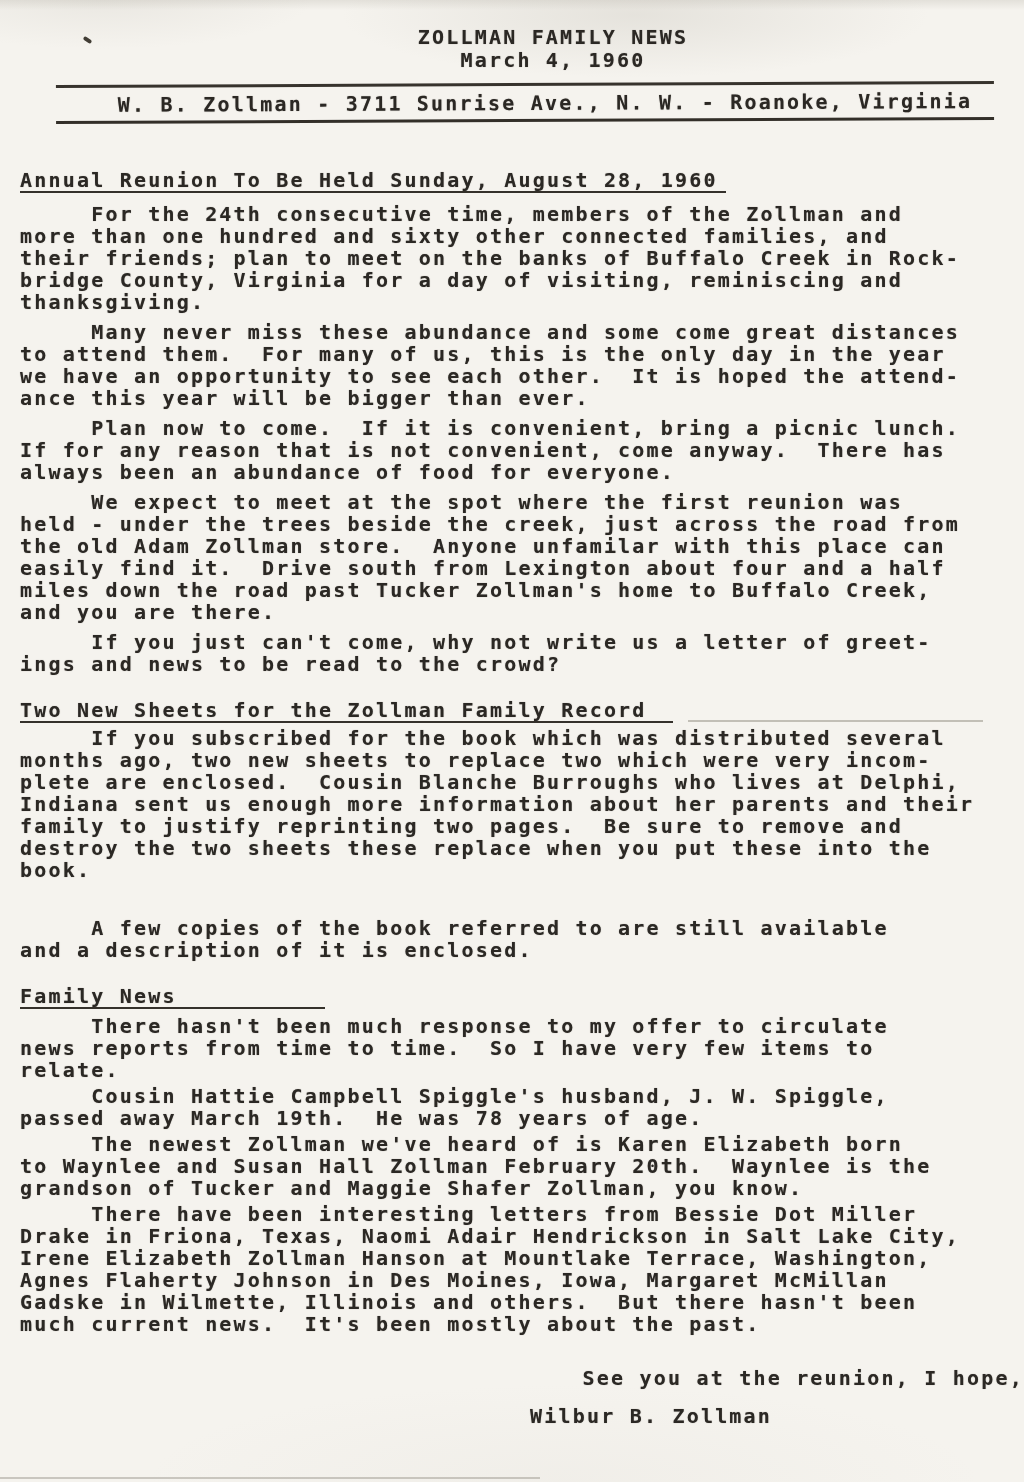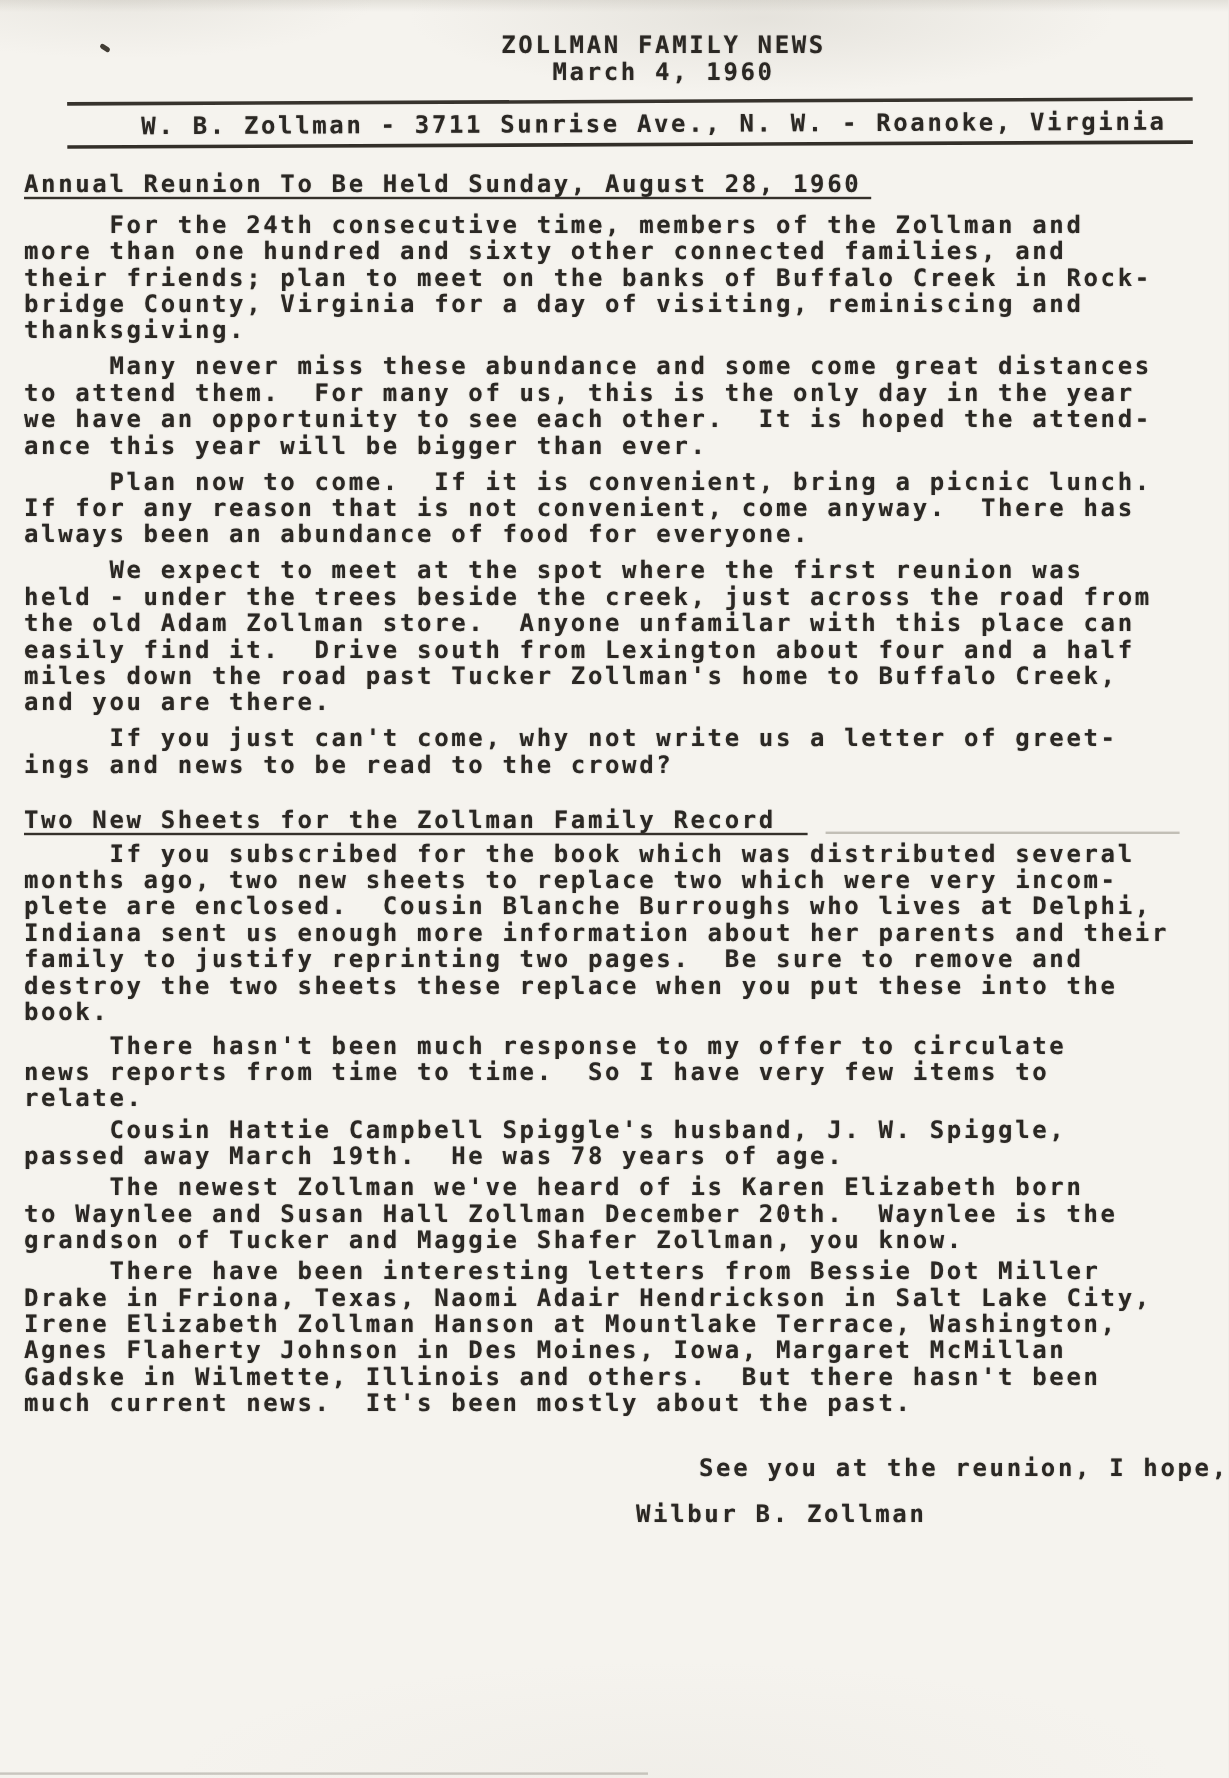--- a/index.html
+++ b/index.html
@@ -41,21 +41,21 @@
   
   .heading-row { position: relative; }
   .section-heading {
     display: inline-block;
     margin: 0;
     font-size: inherit;
     font-weight: inherit;
     border-bottom: 2px solid #35312b;
     padding-bottom: 0;
   }
-  .heading-row.first { margin-top: 20px; }
+  .heading-row.first { margin-top: 47px; }
   .heading-row.later { margin-top: 24px; }
   .ext-8   { padding-right: 8px; }
   .ext-26  { padding-right: 26px; }
   .ext-148 { padding-right: 148px; }
   .heading-row.has-faint-rule::after {
     content: "";
     position: absolute;
     left: 668px;
     bottom: 1px;
     width: 295px;
@@ -153,30 +153,35 @@
       <div class="heading-row later has-faint-rule">
         <h2 class="section-heading ext-26">Two New Sheets for the Zollman Family Record</h2>
       </div>
       <pre class="para gap-4">     If you subscribed for the book which was distributed several
 months ago, two new sheets to replace two which were very incom-
 plete are enclosed.  Cousin Blanche Burroughs who lives at Delphi,
 Indiana sent us enough more information about her parents and their
 family to justify reprinting two pages.  Be sure to remove and
 destroy the two sheets these replace when you put these into the
 book.</pre>
+      <pre class="para gap-36">     A few copies of the book referred to are still available
+and a description of it is enclosed.</pre>
     </section>
 
     <section>
+      <div class="heading-row later">
+        <h2 class="section-heading ext-148">Family News</h2>
+      </div>
       <pre class="para gap-6">     There hasn't been much response to my offer to circulate
 news reports from time to time.  So I have very few items to
 relate.</pre>
       <pre class="para gap-4">     Cousin Hattie Campbell Spiggle's husband, J. W. Spiggle,
 passed away March 19th.  He was 78 years of age.</pre>
       <pre class="para gap-4">     The newest Zollman we've heard of is Karen Elizabeth born
-to Waynlee and Susan Hall Zollman December 20th.  Waynlee is the
+to Waynlee and Susan Hall Zollman February 20th.  Waynlee is the
 grandson of Tucker and Maggie Shafer Zollman, you know.</pre>
       <pre class="para gap-4">     There have been interesting letters from Bessie Dot Miller
 Drake in Friona, Texas, Naomi Adair Hendrickson in Salt Lake City,
 Irene Elizabeth Zollman Hanson at Mountlake Terrace, Washington,
 Agnes Flaherty Johnson in Des Moines, Iowa, Margaret McMillan
 Gadske in Wilmette, Illinois and others.  But there hasn't been
 much current news.  It's been mostly about the past.</pre>
     </section>
 
     <div class="closing">     See you at the reunion, I hope,</div>

